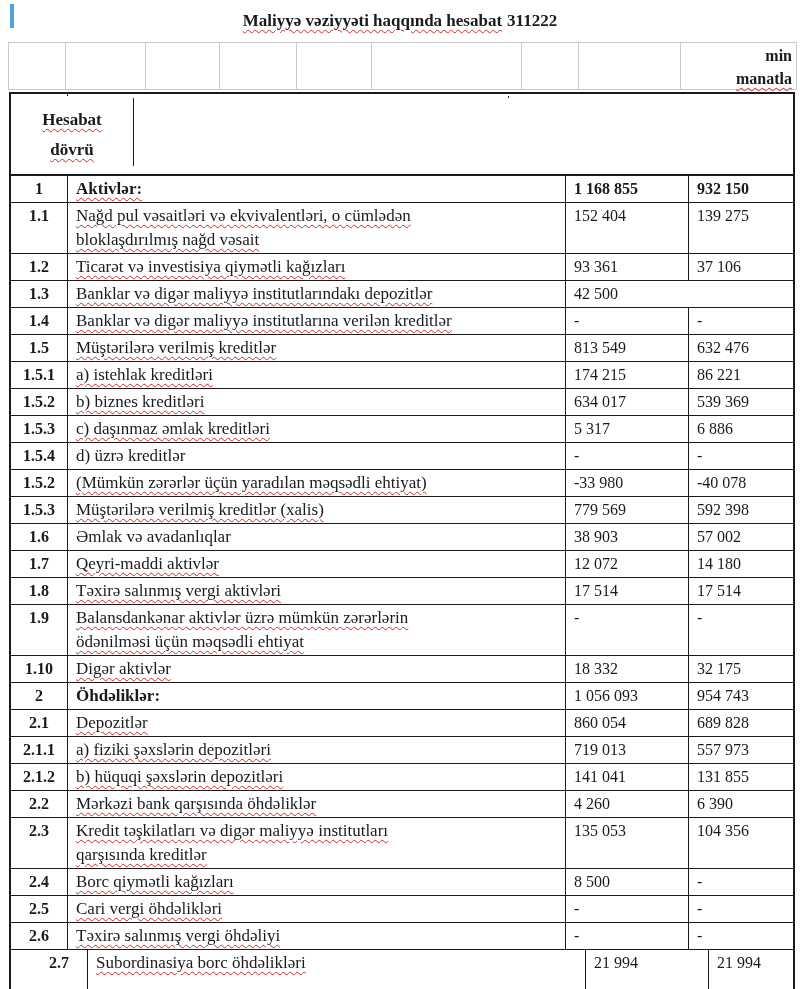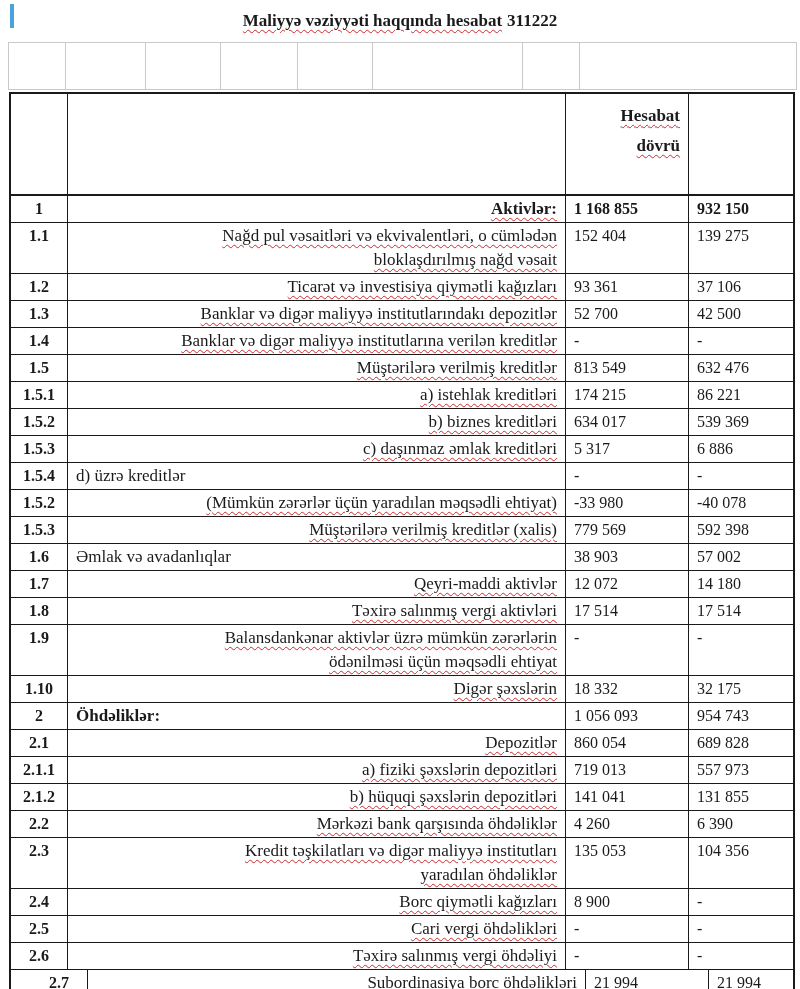--- a/index.html
+++ b/index.html
@@ -15,38 +15,37 @@
     width:800px;height:989px;overflow:hidden;position:relative;
     font-family:"Liberation Serif","DejaVu Serif",serif;
     color:var(--ink);
   }
   .wavy{
     text-decoration-line:underline;
     text-decoration-style:wavy;
     text-decoration-color:var(--squiggle-red);
     text-decoration-thickness:1px;
     text-underline-offset:3px;
-    text-align:right;
   }
   
   .caret{position:absolute;left:10px;top:4px;width:4px;height:24px;background:var(--cursor-blue);}
   
   .title{margin-top:8px;text-align:center;font-size:17px;font-weight:bold;height:26px;line-height:26px;}
   .title .suffix{margin-left:5px;}
   
   .sheet{position:absolute;left:8px;top:42px;width:789px;}
   
   .minigrid{display:flex;height:48px;border:1px solid var(--grid-border);width:789px;}
   .gcell{border-right:1px solid var(--grid-border);height:100%;}
   .gcell:last-child{border-right:none;}
   .gcell-unit{font-weight:bold;font-size:16px;text-align:right;padding:1px 4px 0 0;line-height:23px;}
   
   .balance-table{margin-top:2px;margin-left:1px;width:786px;border:2px solid var(--table-border);background:#fff;}
   .header-row,.trow{display:flex;width:100%;}
-  .header-row{height:102px;border-bottom:2px solid var(--table-border);}
+  .header-row{height:82px;border-bottom:2px solid var(--table-border);flex-direction:column;}
   .trow{min-height:26px;border-bottom:1px solid var(--table-border);}
   .trow:last-child{border-bottom:none;margin-left:20px;}
   .trow.section{min-height:27px;}
   .c-num{width:57px;border-right:1px solid var(--table-border);text-align:center;font-weight:bold;font-size:16px;line-height:24px;padding:1px 2px;}
   .c-label{width:498px;border-right:1px solid var(--table-border);font-size:17px;line-height:24px;padding:1px 8px;}
   .c-val{font-size:16px;line-height:24px;padding:1px 8px;}
   .c-val1{width:123px;border-right:1px solid var(--table-border);}
   .c-val2{flex:1;}
   .section .c-label{font-weight:bold;}
   .bold{font-weight:bold;}
@@ -67,20 +66,24 @@
 
   <div class="minigrid">
     <div class="gcell" style="width:57px"></div>
     <div class="gcell" style="width:80px"></div>
     <div class="gcell" style="width:75px"></div>
     <div class="gcell" style="width:77px"></div>
     <div class="gcell" style="width:75px"></div>
     <div class="gcell" style="width:150px"></div>
     <div class="gcell" style="width:57px"></div>
     <div class="gcell" style="width:103px"></div>
+    <div class="gcell gcell-unit" style="width:115px">
+      <div>min</div>
+      <div class="wavy">manatla</div>
+    </div>
   </div>
 
   <div class="balance-table">
     <div class="header-row">
       <div class="c-num"></div>
       <div class="c-label"></div>
       <div class="c-val c-val1 hdr">
         <div class="wavy">Hesabat</div>
         <div class="wavy">dövrü</div>
       </div>
@@ -109,21 +112,20 @@
             <div class="label-line wavy">Ticarət və investisiya qiymətli kağızları</div>
           </div>
           <div class="c-val c-val1">93 361</div>
           <div class="c-val c-val2">37 106</div>
         </div>
         <div class="trow">
           <div class="c-num">1.3</div>
           <div class="c-label">
             <div class="label-line wavy">Banklar və digər maliyyə institutlarındakı depozitlər</div>
           </div>
-          <div class="c-val c-val1">52 700</div>
           <div class="c-val c-val2">42 500</div>
         </div>
         <div class="trow">
           <div class="c-num">1.4</div>
           <div class="c-label">
             <div class="label-line wavy">Banklar və digər maliyyə institutlarına verilən kreditlər</div>
           </div>
           <div class="c-val c-val1">-</div>
           <div class="c-val c-val2">-</div>
         </div>
@@ -212,21 +214,21 @@
           <div class="c-label">
             <div class="label-line wavy">Balansdankənar aktivlər üzrə mümkün zərərlərin</div>
             <div class="label-line wavy">ödənilməsi üçün məqsədli ehtiyat</div>
           </div>
           <div class="c-val c-val1">-</div>
           <div class="c-val c-val2">-</div>
         </div>
         <div class="trow">
           <div class="c-num">1.10</div>
           <div class="c-label">
-            <div class="label-line wavy">Digər şəxslərin</div>
+            <div class="label-line wavy">Digər aktivlər</div>
           </div>
           <div class="c-val c-val1">18 332</div>
           <div class="c-val c-val2">32 175</div>
         </div>
         <div class="trow section">
           <div class="c-num">2</div>
           <div class="c-label">
             <div class="label-line">Öhdəliklər:</div>
           </div>
           <div class="c-val c-val1">1 056 093</div>
@@ -261,31 +263,31 @@
           <div class="c-label">
             <div class="label-line wavy">Mərkəzi bank qarşısında öhdəliklər</div>
           </div>
           <div class="c-val c-val1">4 260</div>
           <div class="c-val c-val2">6 390</div>
         </div>
         <div class="trow">
           <div class="c-num">2.3</div>
           <div class="c-label">
             <div class="label-line wavy">Kredit təşkilatları və digər maliyyə institutları</div>
-            <div class="label-line wavy">yaradılan öhdəliklər</div>
+            <div class="label-line wavy">qarşısında kreditlər</div>
           </div>
           <div class="c-val c-val1">135 053</div>
           <div class="c-val c-val2">104 356</div>
         </div>
         <div class="trow">
           <div class="c-num">2.4</div>
           <div class="c-label">
             <div class="label-line wavy">Borc qiymətli kağızları</div>
           </div>
-          <div class="c-val c-val1">8 900</div>
+          <div class="c-val c-val1">8 500</div>
           <div class="c-val c-val2">-</div>
         </div>
         <div class="trow">
           <div class="c-num">2.5</div>
           <div class="c-label">
             <div class="label-line wavy">Cari vergi öhdəlikləri</div>
           </div>
           <div class="c-val c-val1">-</div>
           <div class="c-val c-val2">-</div>
         </div>

